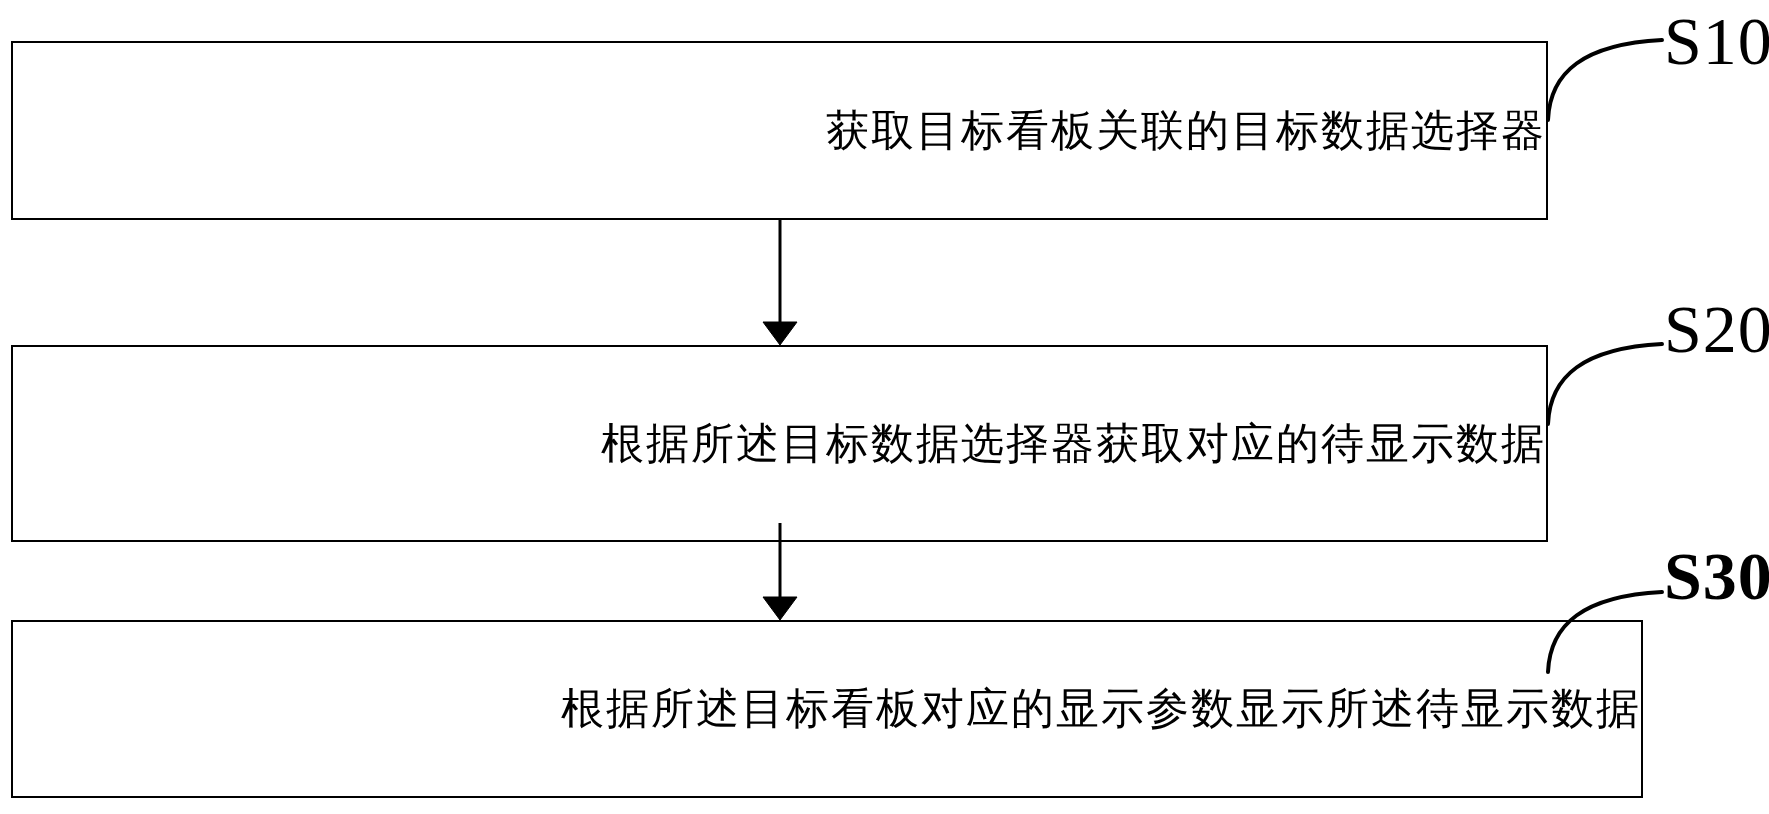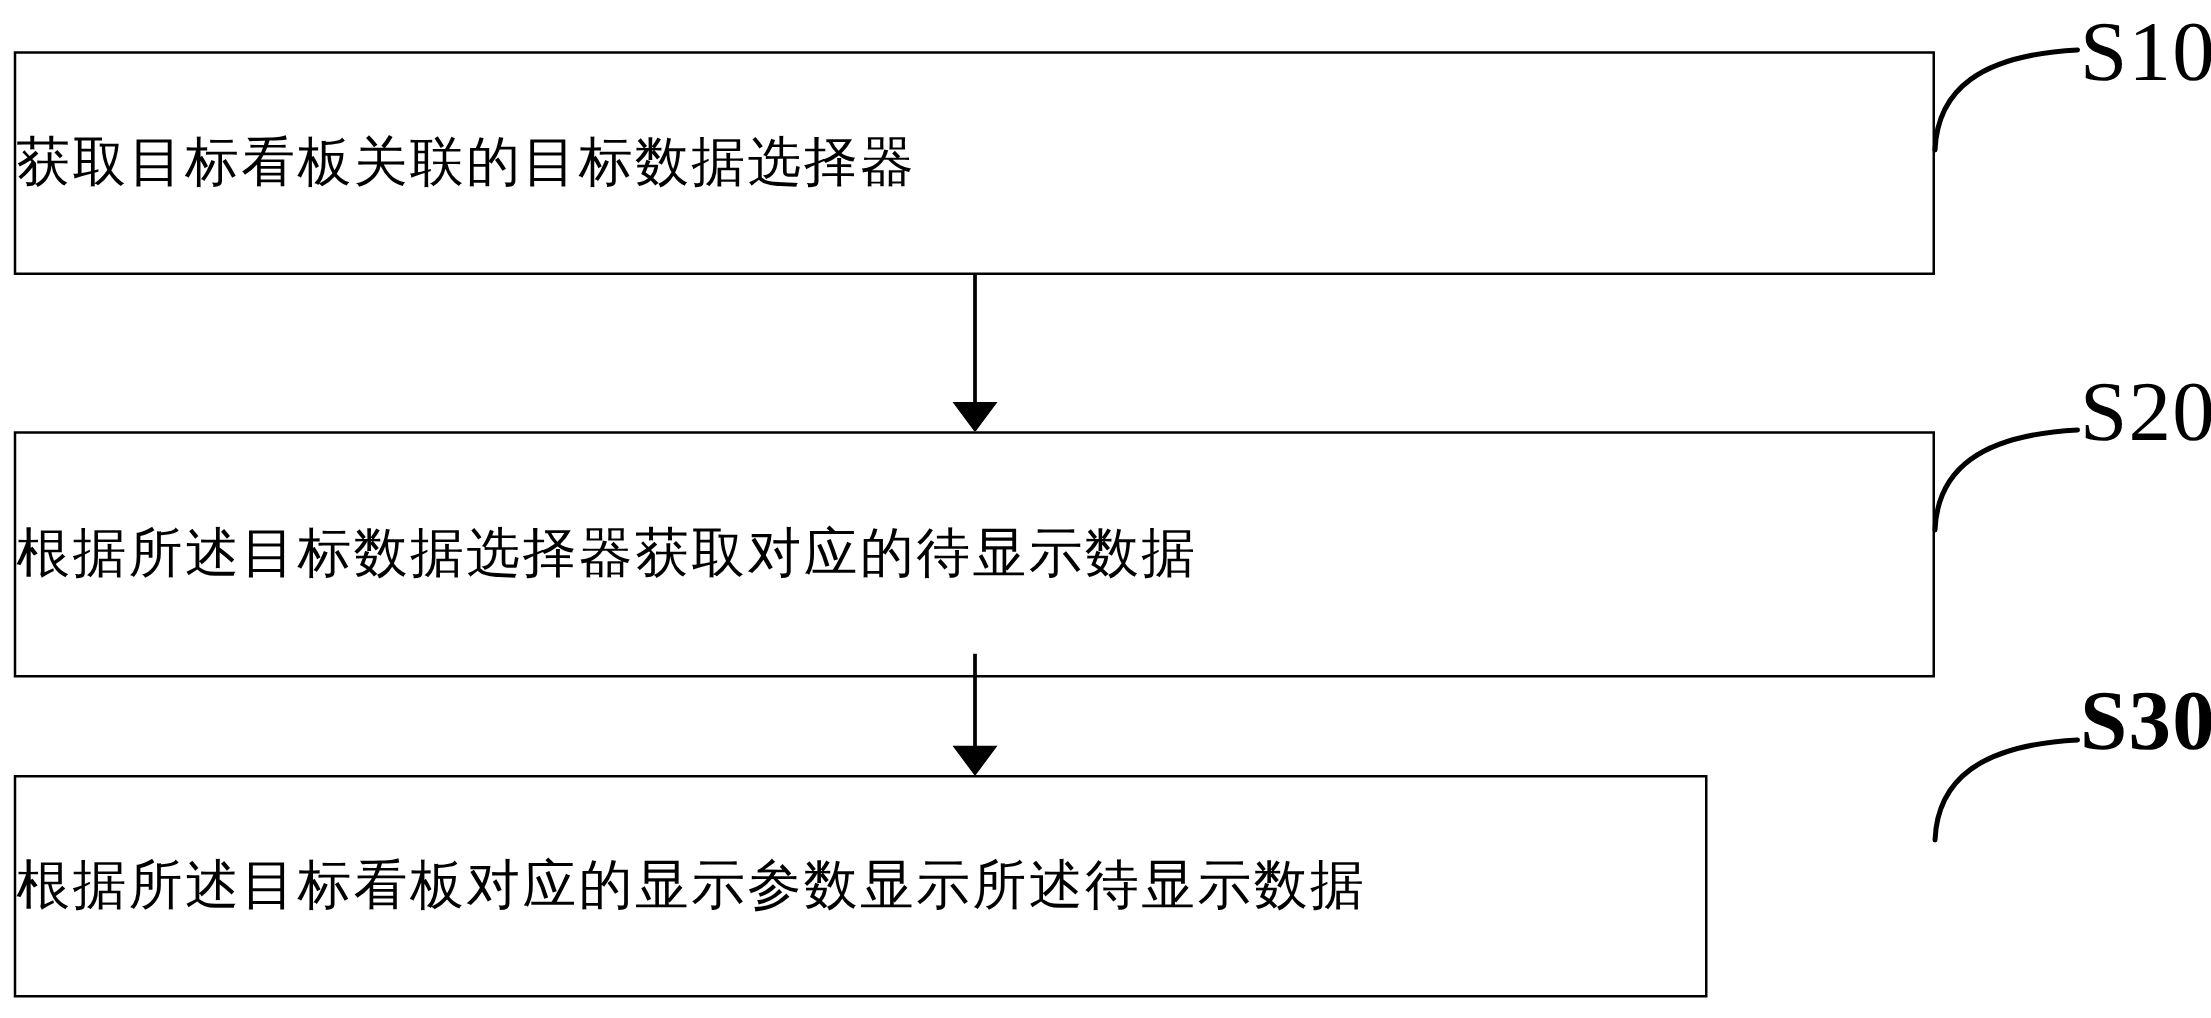--- a/index.html
+++ b/index.html
@@ -20,35 +20,35 @@
   }
 
   
   .step-box {
     position: absolute;
     box-sizing: border-box;
     border: 2px solid #000000;
     background: #ffffff;
     display: flex;
     align-items: center;
-    justify-content: flex-start;
+    justify-content: flex-end;
   }
   .step-text {
     font-family: "Liberation Serif", "DejaVu Serif", serif;
     font-size: 43px;
     line-height: 1.2;
     color: #000000;
     letter-spacing: 2px;
     white-space: nowrap;
     text-align: center;
   }
 
   #box-s10 { left: 11px;  top: 41px;  width: 1537px; height: 179px; }
   #box-s20 { left: 11px;  top: 345px; width: 1537px; height: 197px; }
-  #box-s30 { left: 11px;  top: 620px; width: 1355px; height: 178px; }
+  #box-s30 { left: 11px;  top: 620px; width: 1632px; height: 178px; }
 
   
   .connector {
     position: absolute;
     left: 0;
     top: 0;
     overflow: visible;
   }
 
   

